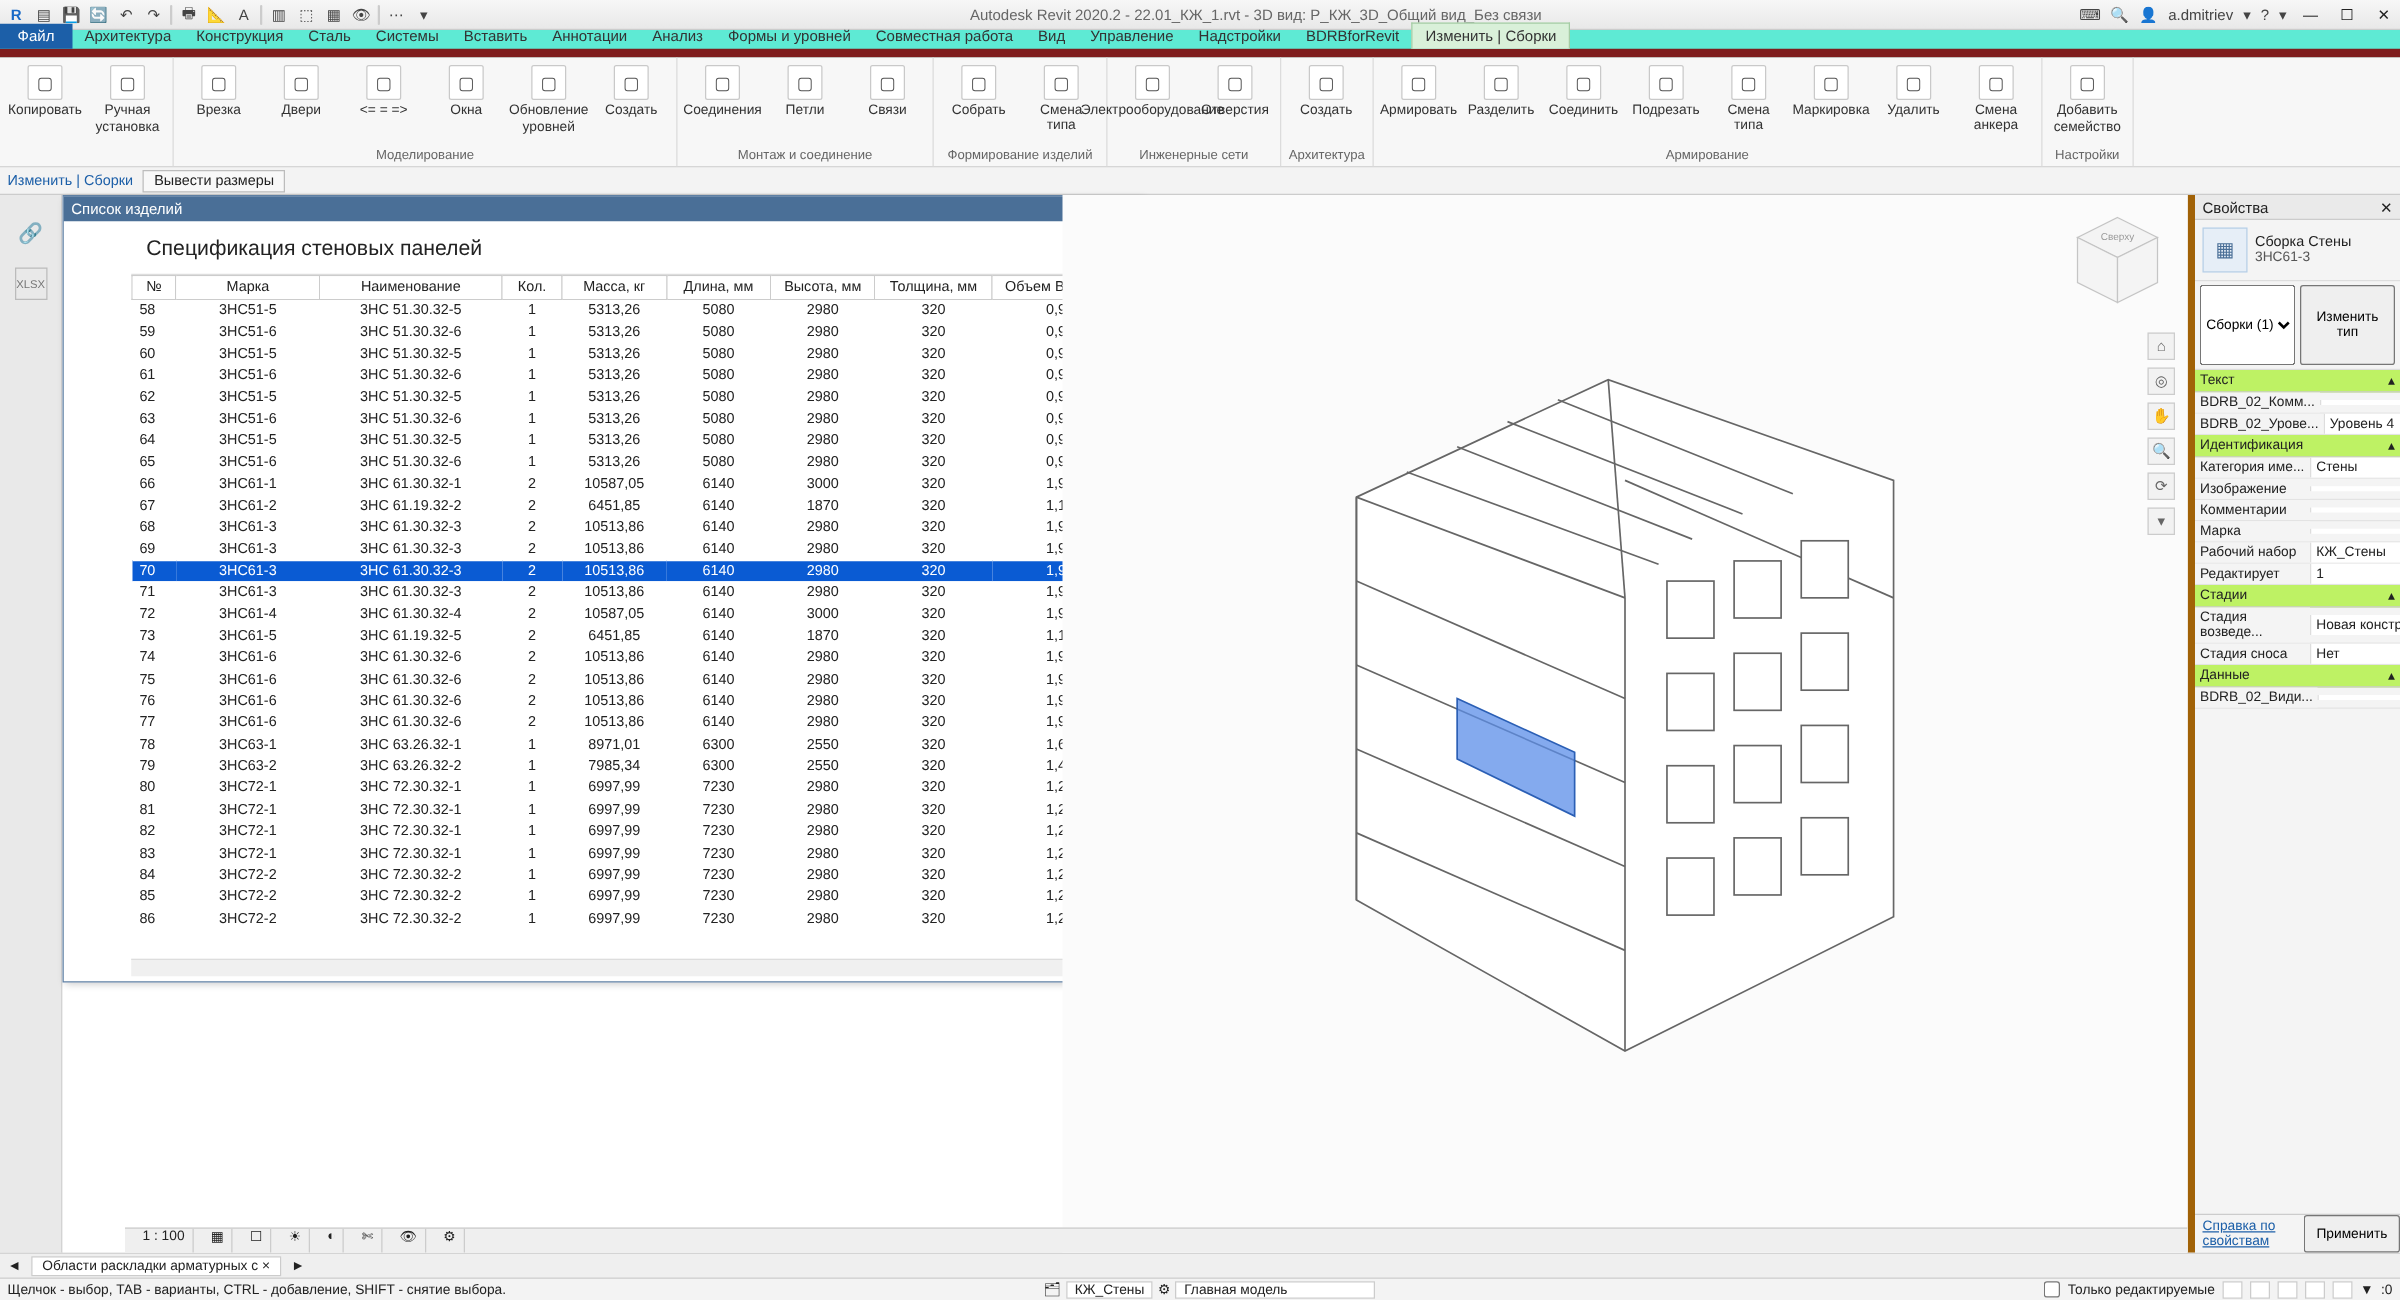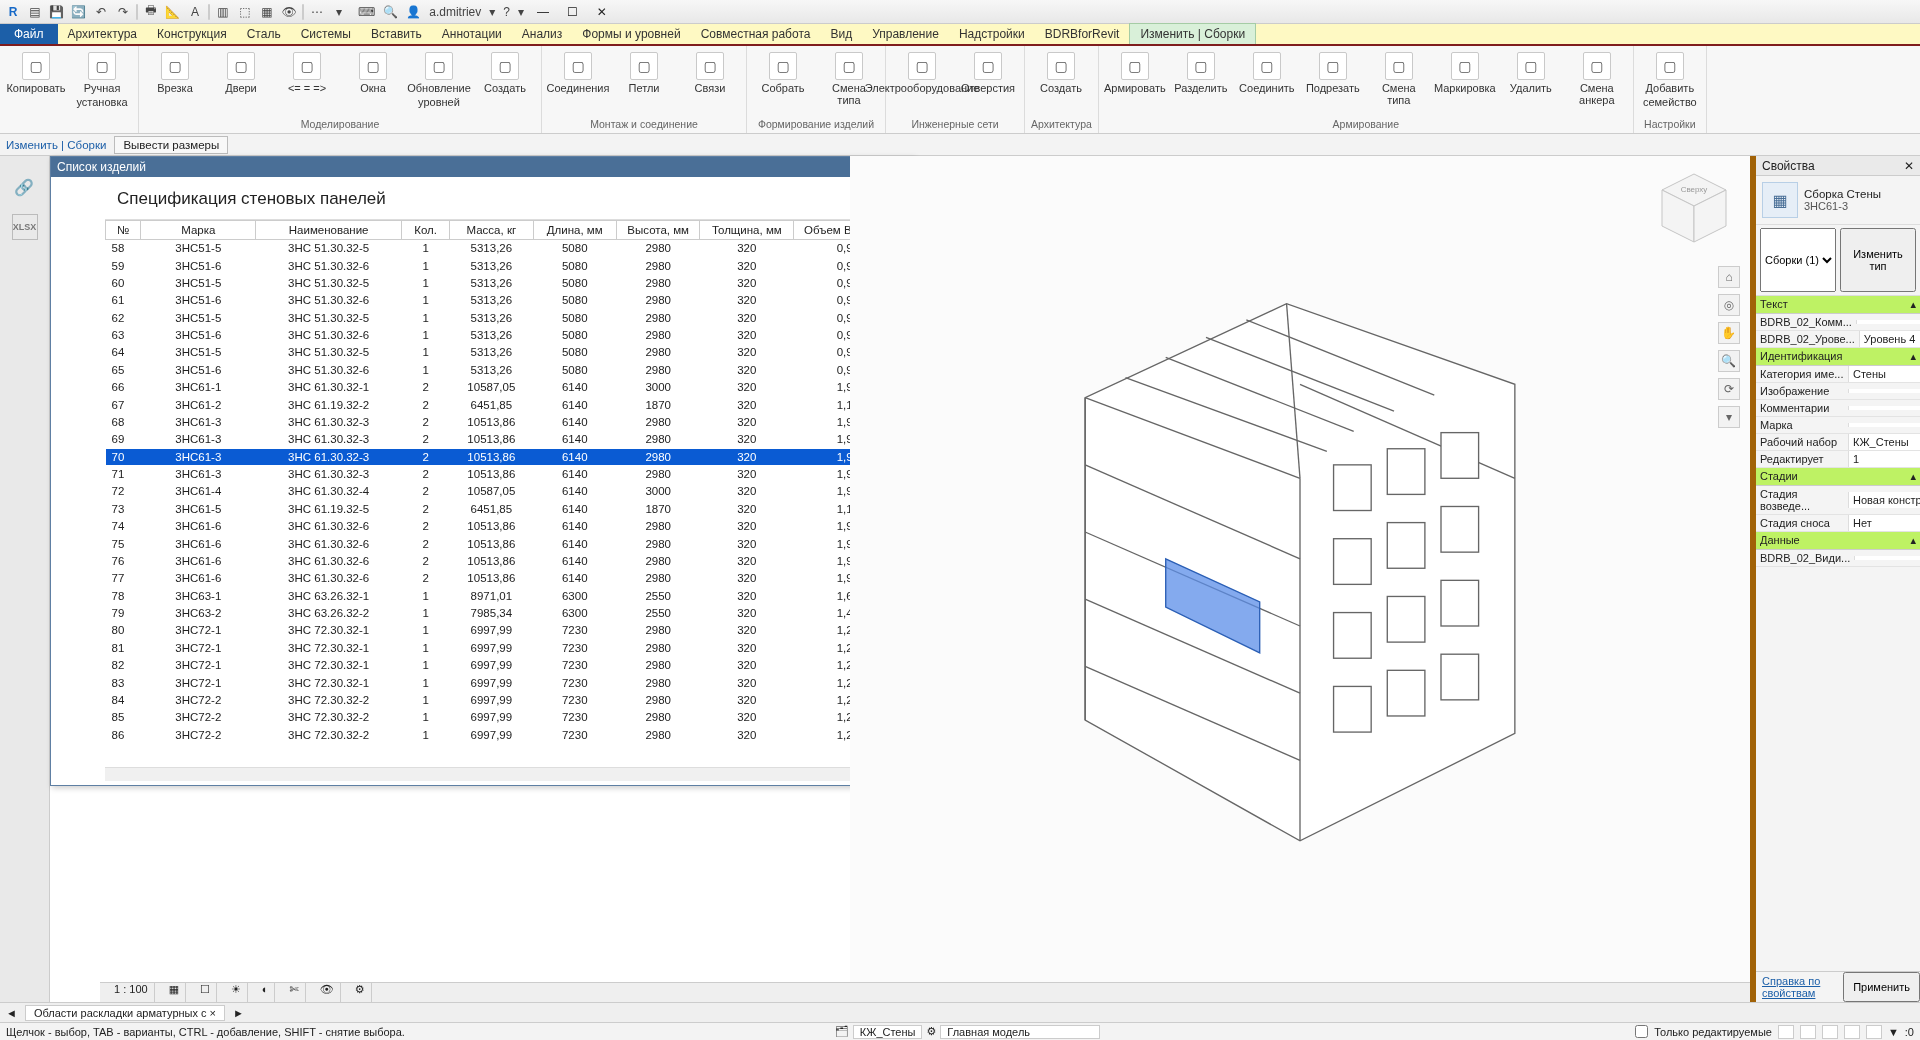--- a/index.html
+++ b/index.html
@@ -8,21 +8,21 @@
 
 .titlebar { height: 24px; background: linear-gradient(#f7f7f7,#e8e8e8); display: flex; align-items: center; border-bottom: 1px solid #ccc; }
 .titlebar .qat { display: flex; align-items: center; gap: 4px; padding: 0 4px; }
 .titlebar .qat span { width: 18px; height: 18px; display:inline-flex; align-items:center; justify-content:center; border:1px solid transparent; border-radius:2px; color:#444;}
 .titlebar .qat span.sep { width:1px; height:16px; background:#ccc; }
 .titlebar .title { flex:1; text-align:center; font-size:12px; color:#666; }
 .titlebar .right { display:flex; align-items:center; gap:8px; padding:0 6px; color:#444;}
 .titlebar .winbtns span{ width:26px; height:20px; display:inline-flex; align-items:center; justify-content:center;}
 
 
-.ribbontabs { height: 22px; background:#fef9c3; border-bottom:2px solid #7f1d1d; display:flex; align-items:flex-end; padding-left:0;}
+.ribbontabs { height: 22px; background:#5eead4; border-bottom:7px solid #7f1d1d; display:flex; align-items:flex-end; padding-left:0;}
 .ribbontabs .filetab { background:#1c5fa8; color:#fff; padding:3px 14px; font-size:12px;}
 .ribbontabs .tab { padding:3px 10px; font-size:12px; color:#333; cursor:pointer;}
 .ribbontabs .tab.active { background:#d9f0d9; border:1px solid #a5cca5; border-bottom:none;}
 
 
 .ribbon { height: 88px; background:#f7f7f7; border-bottom:1px solid #ccc; display:flex; }
 .group { border-right:1px solid #dcdcdc; padding:4px 6px 0 6px; display:flex; flex-direction:column; }
 .group .tools { display:flex; gap:6px; flex:1;}
 .tool { display:flex; flex-direction:column; align-items:center; justify-content:flex-start; width:60px; text-align:center; font-size:11px; color:#333; gap:2px; padding-top:2px;}
 .tool .ico { width:28px; height:28px; border:1px solid #c9c9c9; background:#fff; border-radius:2px; display:flex; align-items:center; justify-content:center; font-size:14px; color:#555;}
@@ -109,20 +109,21 @@
     <span>A</span>
     <span class="sep"></span>
     <span>▥</span>
     <span>⬚</span>
     <span>▦</span>
     <span>👁</span>
     <span class="sep"></span>
     <span>⋯</span>
     <span>▾</span>
   </div>
+  <div class="title">Autodesk Revit 2020.2 - 22.01_КЖ_1.rvt - 3D вид: Р_КЖ_3D_Общий вид_Без связи</div>
   <div class="right">
     <span>⌨</span>
     <span>🔍</span>
     <span>👤</span>
     <span>a.dmitriev</span>
     <span>▾</span>
     <span>?</span>
     <span>▾</span>
   </div>
   <div class="winbtns">
@@ -298,21 +299,21 @@
   </div>
 
 <div class="subrow">
   <span class="lnk">Изменить | Сборки</span>
   <span class="btnlook">Вывести размеры</span>
 </div>
 
 <div class="mainarea">
   <div class="leftbar">
     <div class="tb">🔗</div>
-    <div class="tb" style="font-size:9px;border:1px solid #bbb;padding:10px;font-weight:bold;">XLSX</div>
+    <div class="tb" style="font-size:9px;border:1px solid #bbb;padding:10px;">XLSX</div>
   </div>
 
   <div class="viewport">
 
     <div class="dockpanel">
       <div class="hd">
         <span>Список изделий</span>
         <span class="sp"></span>
         <span class="wb">—</span>
         <span class="wb">☐</span>

